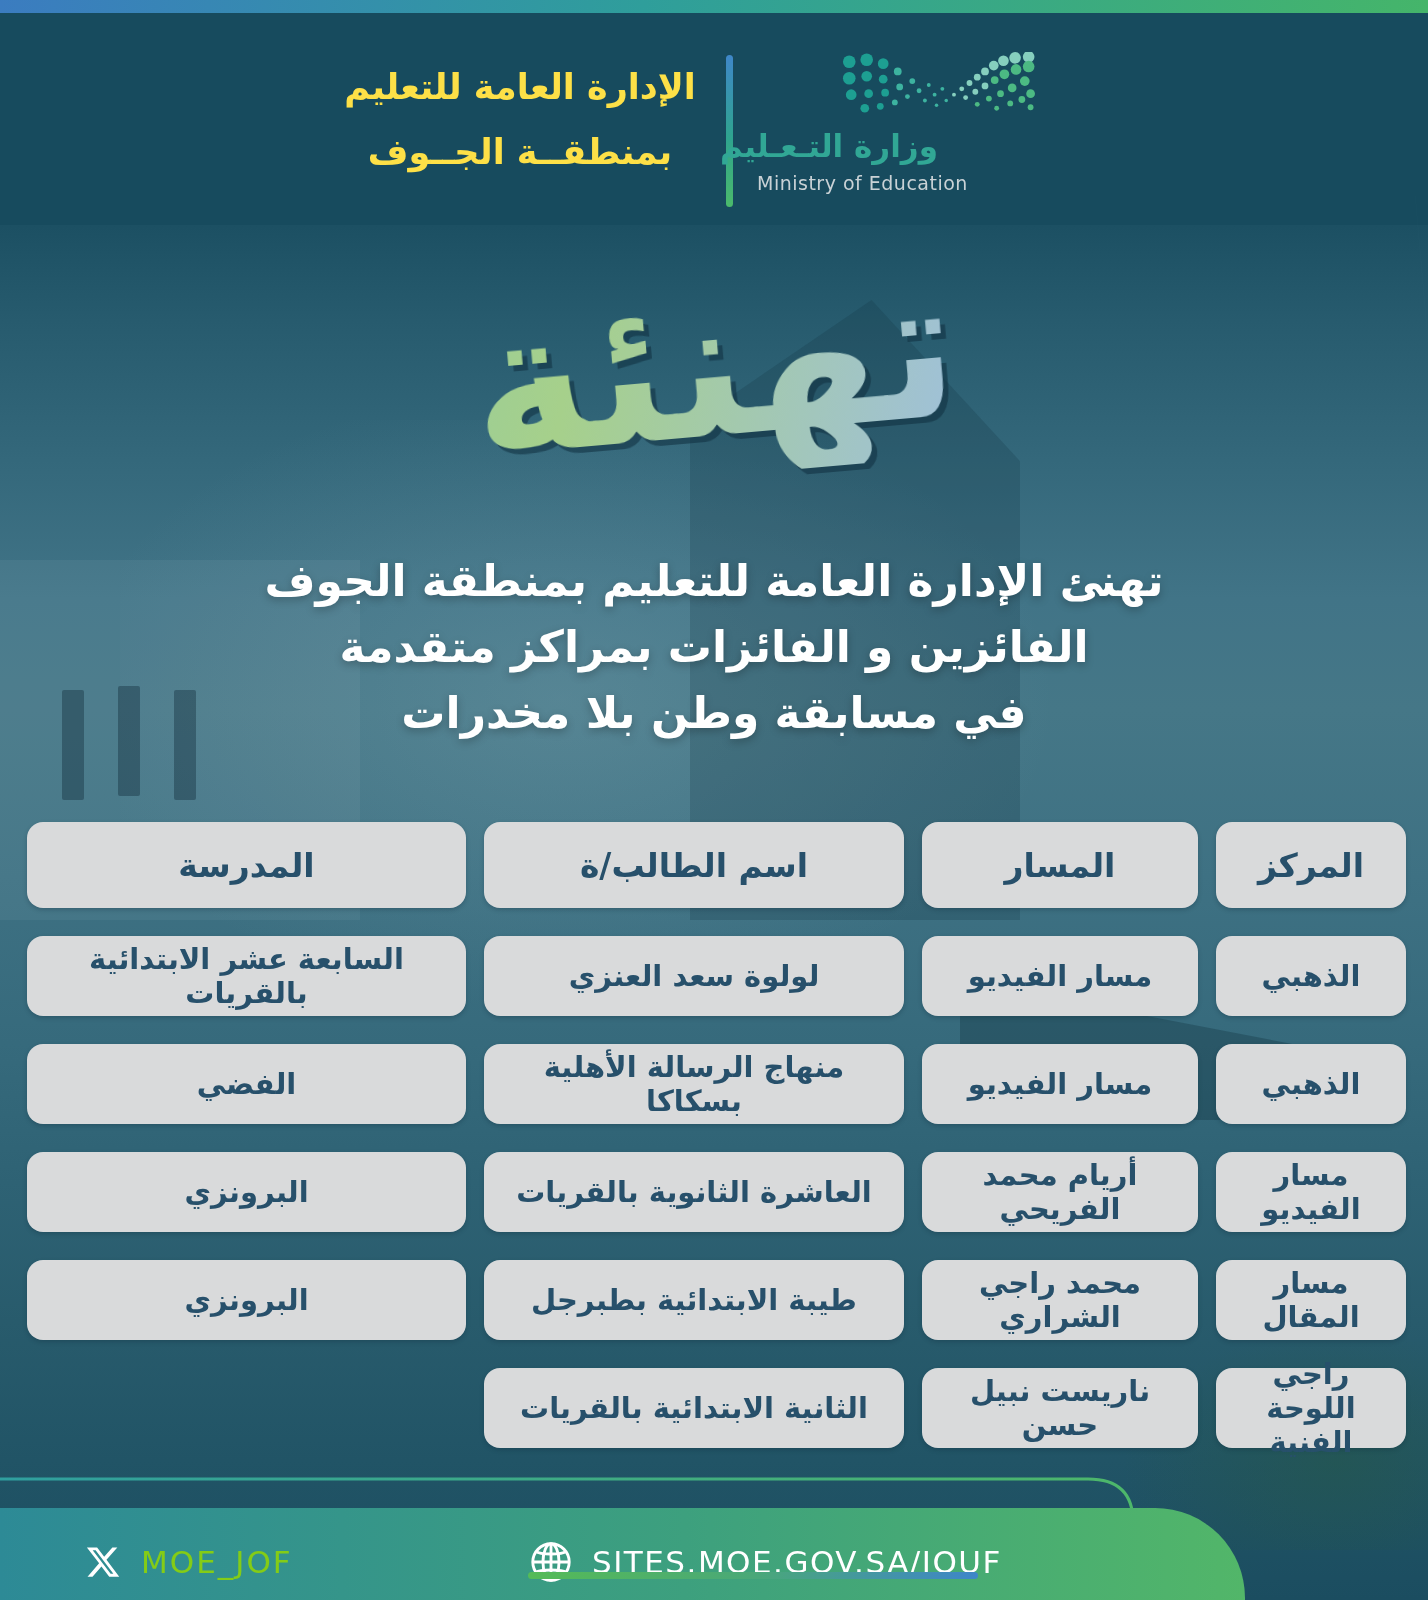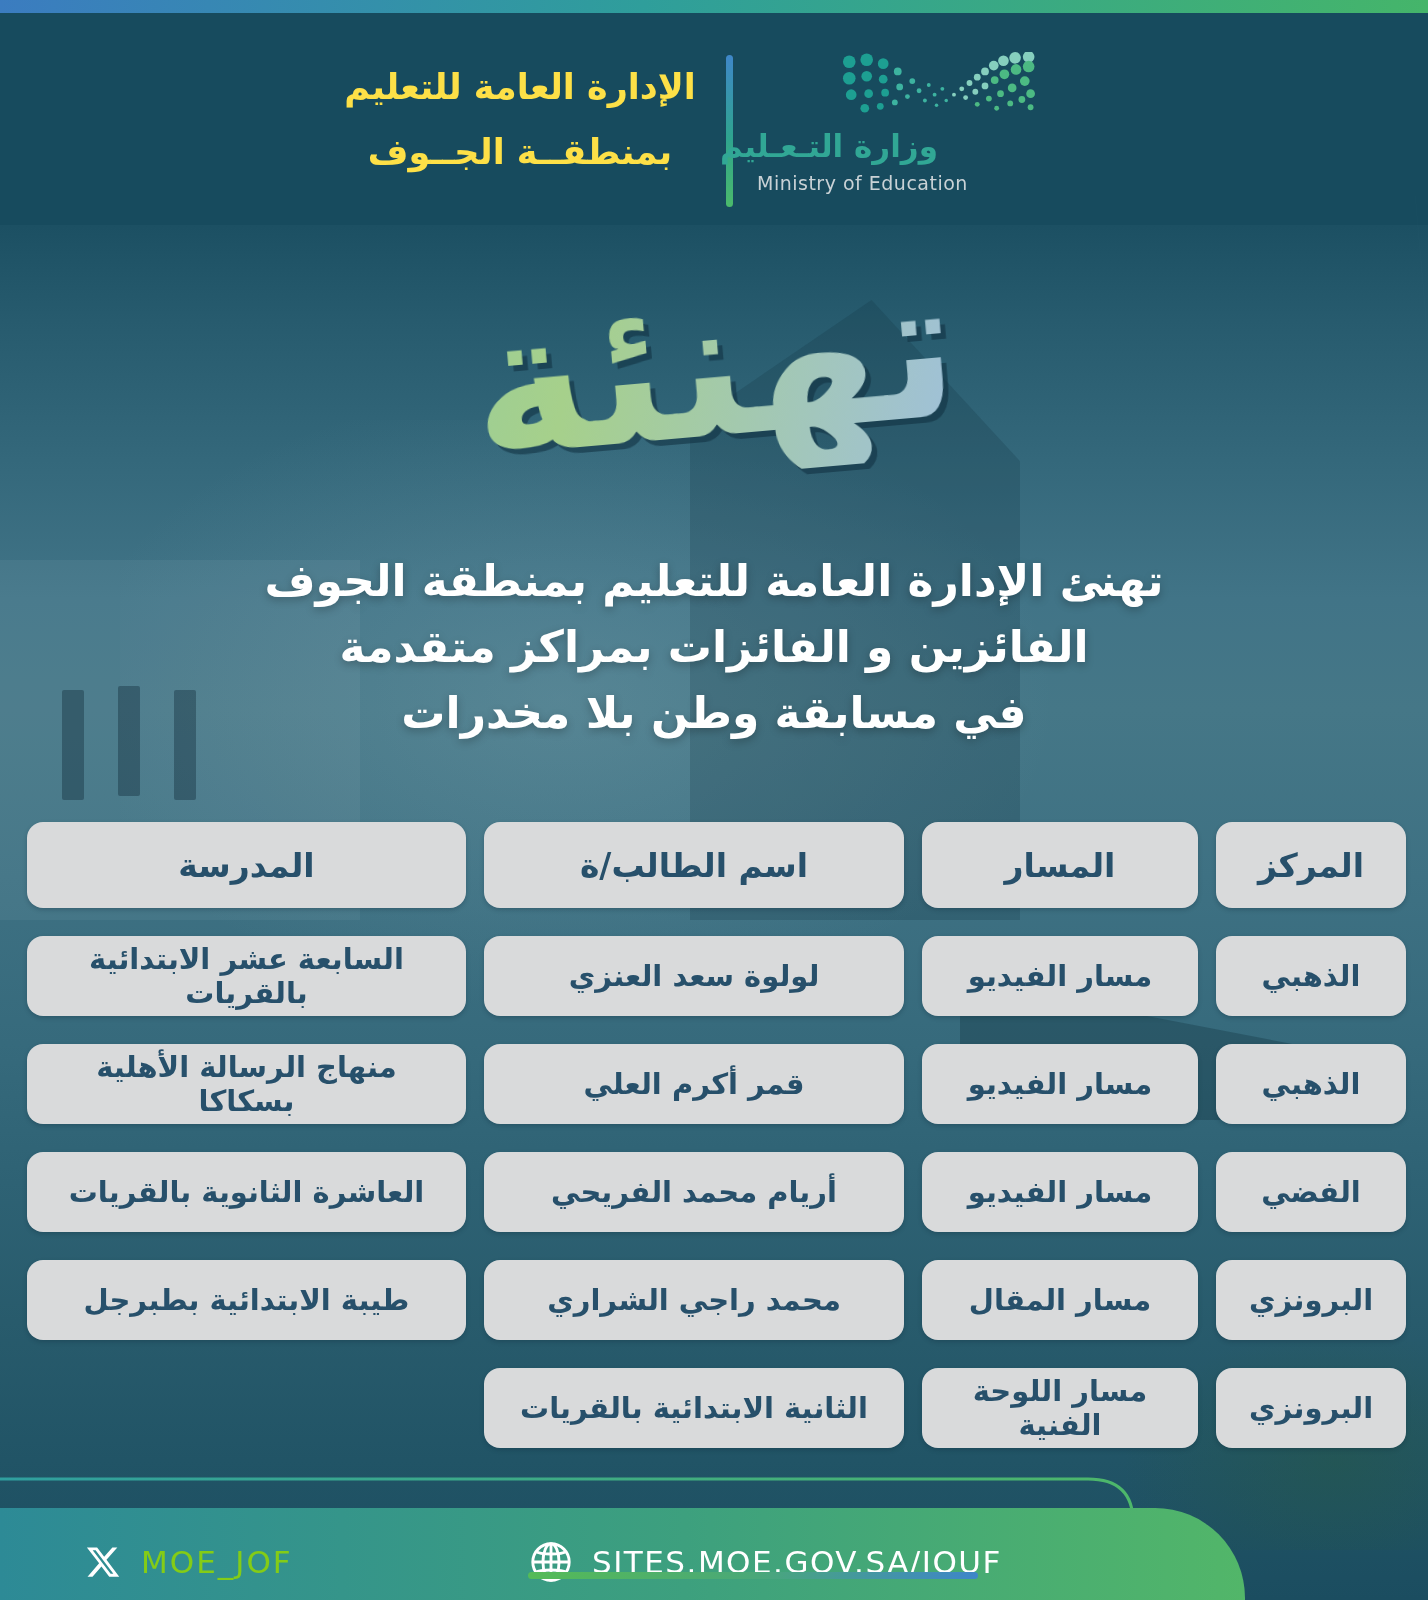--- a/index.html
+++ b/index.html
@@ -219,35 +219,35 @@
     <div class="cell head">اسم الطالب/ة</div>
     <div class="cell head">المدرسة</div>
 
     <div class="cell">الذهبي</div>
     <div class="cell">مسار الفيديو</div>
     <div class="cell">لولوة سعد العنزي</div>
     <div class="cell">السابعة عشر الابتدائية بالقريات</div>
 
     <div class="cell">الذهبي</div>
     <div class="cell">مسار الفيديو</div>
-    <div class="cell">قمر أكرم العلي</div>
     <div class="cell">منهاج الرسالة الأهلية بسكاكا</div>
 
     <div class="cell">الفضي</div>
     <div class="cell">مسار الفيديو</div>
     <div class="cell">أريام محمد الفريحي</div>
     <div class="cell">العاشرة الثانوية بالقريات</div>
 
     <div class="cell">البرونزي</div>
     <div class="cell">مسار المقال</div>
     <div class="cell">محمد راجي الشراري</div>
     <div class="cell">طيبة الابتدائية بطبرجل</div>
 
     <div class="cell">البرونزي</div>
-    <div class="cell">مسار اللوحة الفنية</div>
+    <div class="cell">راجي اللوحة الفنية</div>
+    <div class="cell">ناريست نبيل حسن</div>
     <div class="cell">الثانية الابتدائية بالقريات</div>
   </div>
 
   <svg class="footer-deco" width="1428" height="130" viewBox="0 0 1428 130">
     <defs>
       <linearGradient id="fdg" x1="0" y1="0" x2="1" y2="0">
         <stop offset="0" stop-color="#2f9f9f"></stop>
           <stop offset="1" stop-color="#4db76a"></stop>
       </linearGradient>
     </defs>

